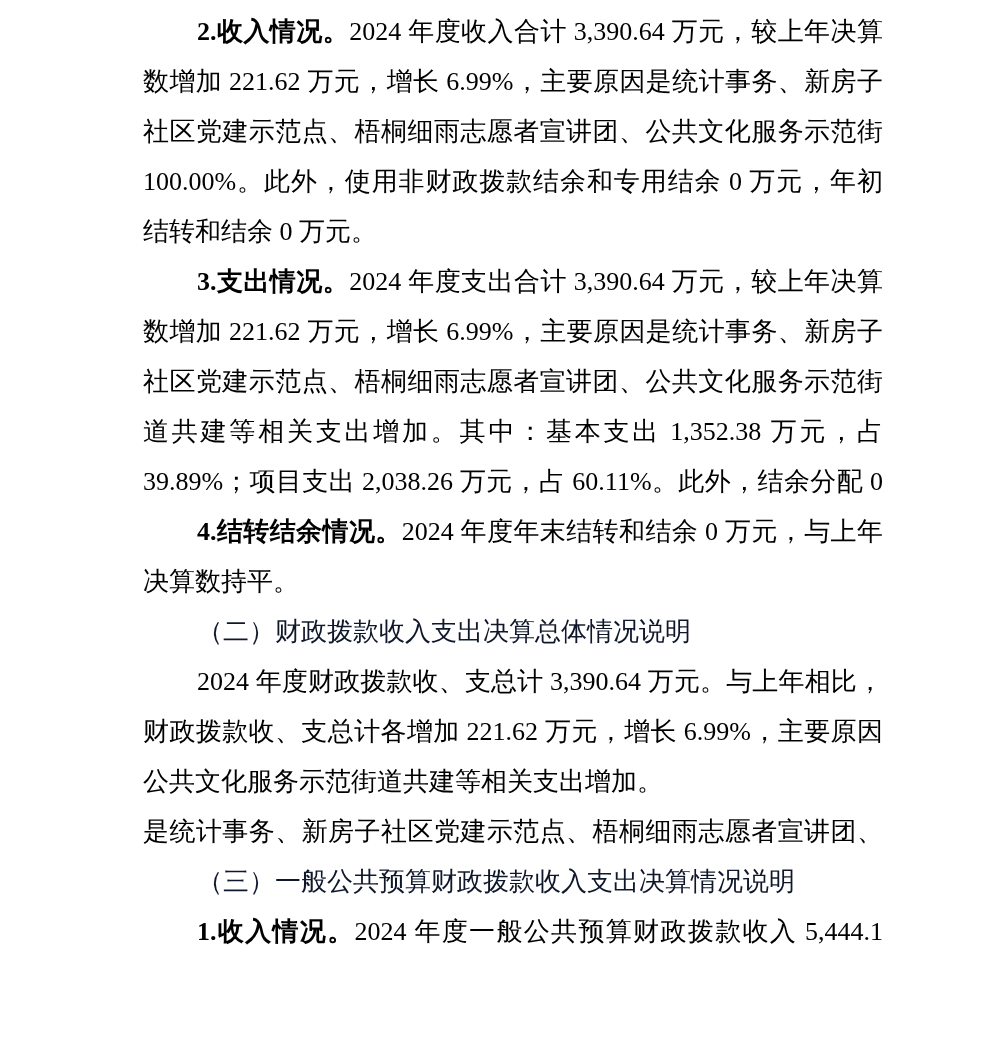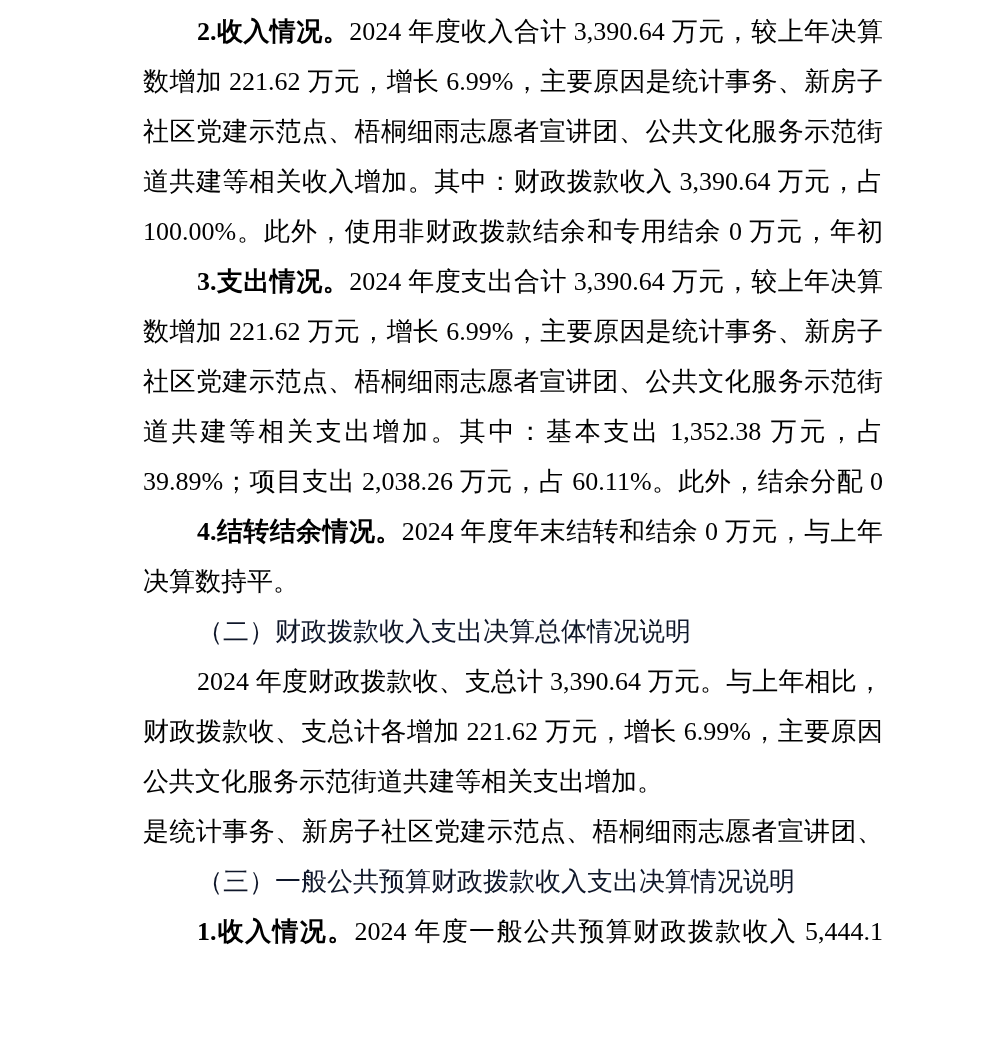--- a/index.html
+++ b/index.html
@@ -50,22 +50,22 @@
 </head>
 <body>
 
 <div class="page">
   <div class="content">
 
     <div class="para">
       <div class="line first"><span class="lead">2.收入情况。</span><span>2024 年度收入合计 3,390.64 万元，较上年决算</span></div>
       <div class="line">数增加 221.62 万元，增长 6.99%，主要原因是统计事务、新房子</div>
       <div class="line">社区党建示范点、梧桐细雨志愿者宣讲团、公共文化服务示范街</div>
-      <div class="line">道共建等相关收入增加。其中：财政拨款收入 3,390.64 万元，占</div>
       <div class="line">100.00%。此外，使用非财政拨款结余和专用结余 0 万元，年初</div>
+      <div class="line last">结转和结余 0 万元。</div>
     </div>
 
     <div class="para">
       <div class="line first"><span class="lead">3.支出情况。</span><span>2024 年度支出合计 3,390.64 万元，较上年决算</span></div>
       <div class="line">数增加 221.62 万元，增长 6.99%，主要原因是统计事务、新房子</div>
       <div class="line">社区党建示范点、梧桐细雨志愿者宣讲团、公共文化服务示范街</div>
       <div class="line">道共建等相关支出增加。其中：基本支出 1,352.38 万元，占</div>
       <div class="line">39.89%；项目支出 2,038.26 万元，占 60.11%。此外，结余分配 0</div>
     </div>
 

